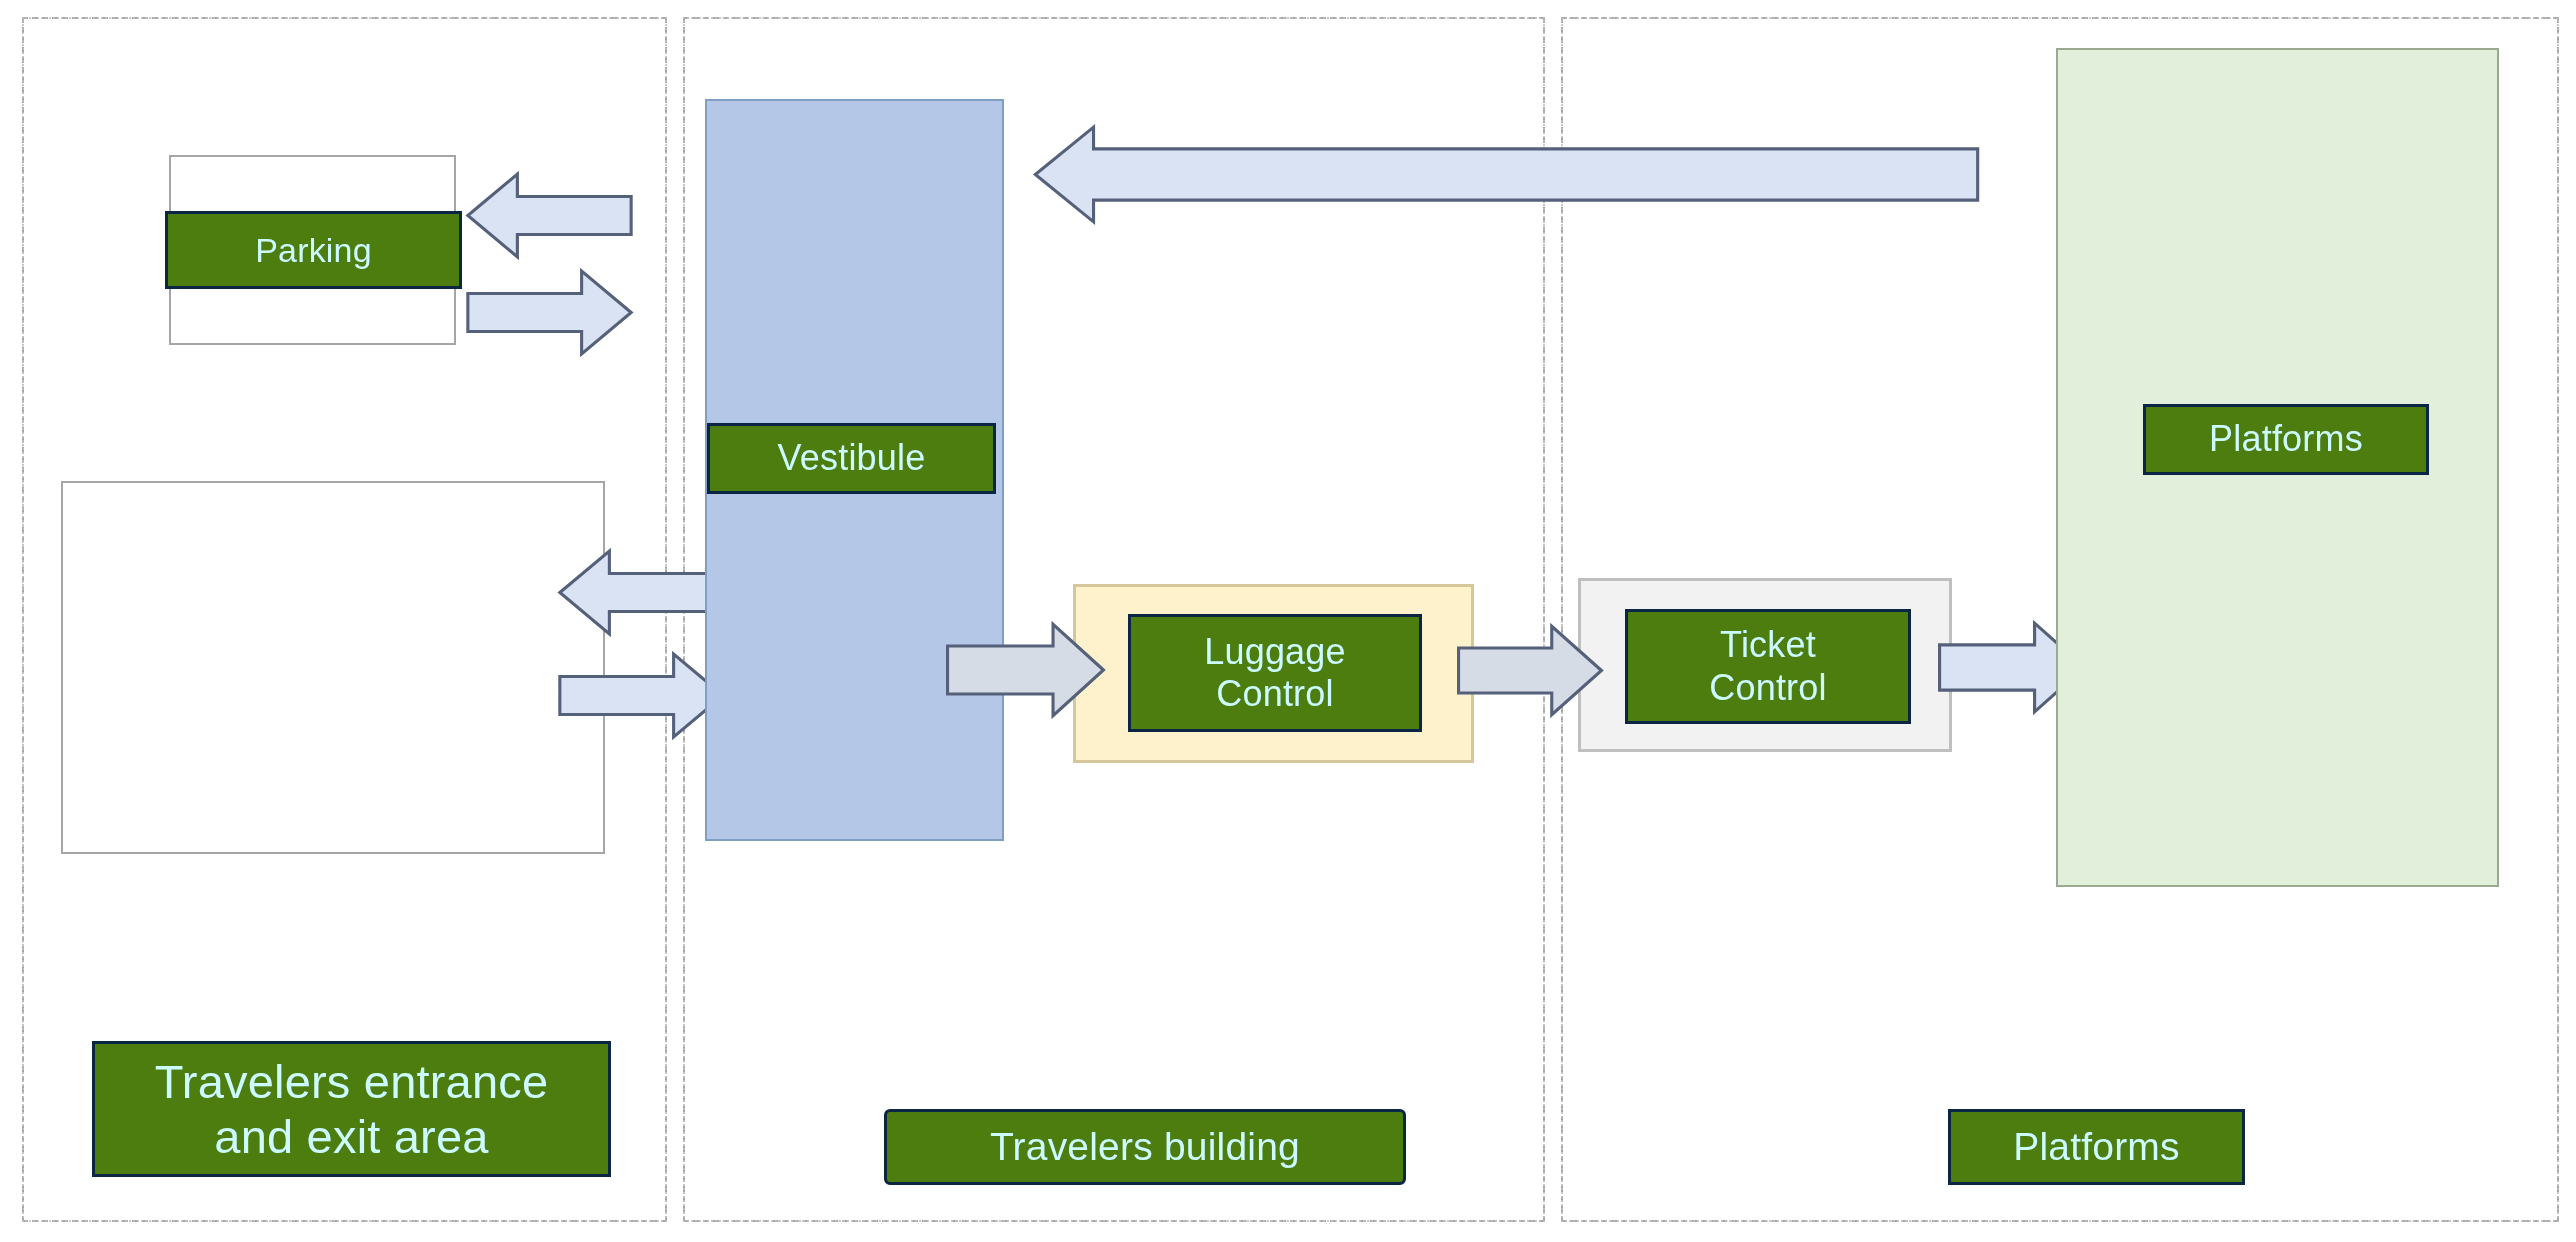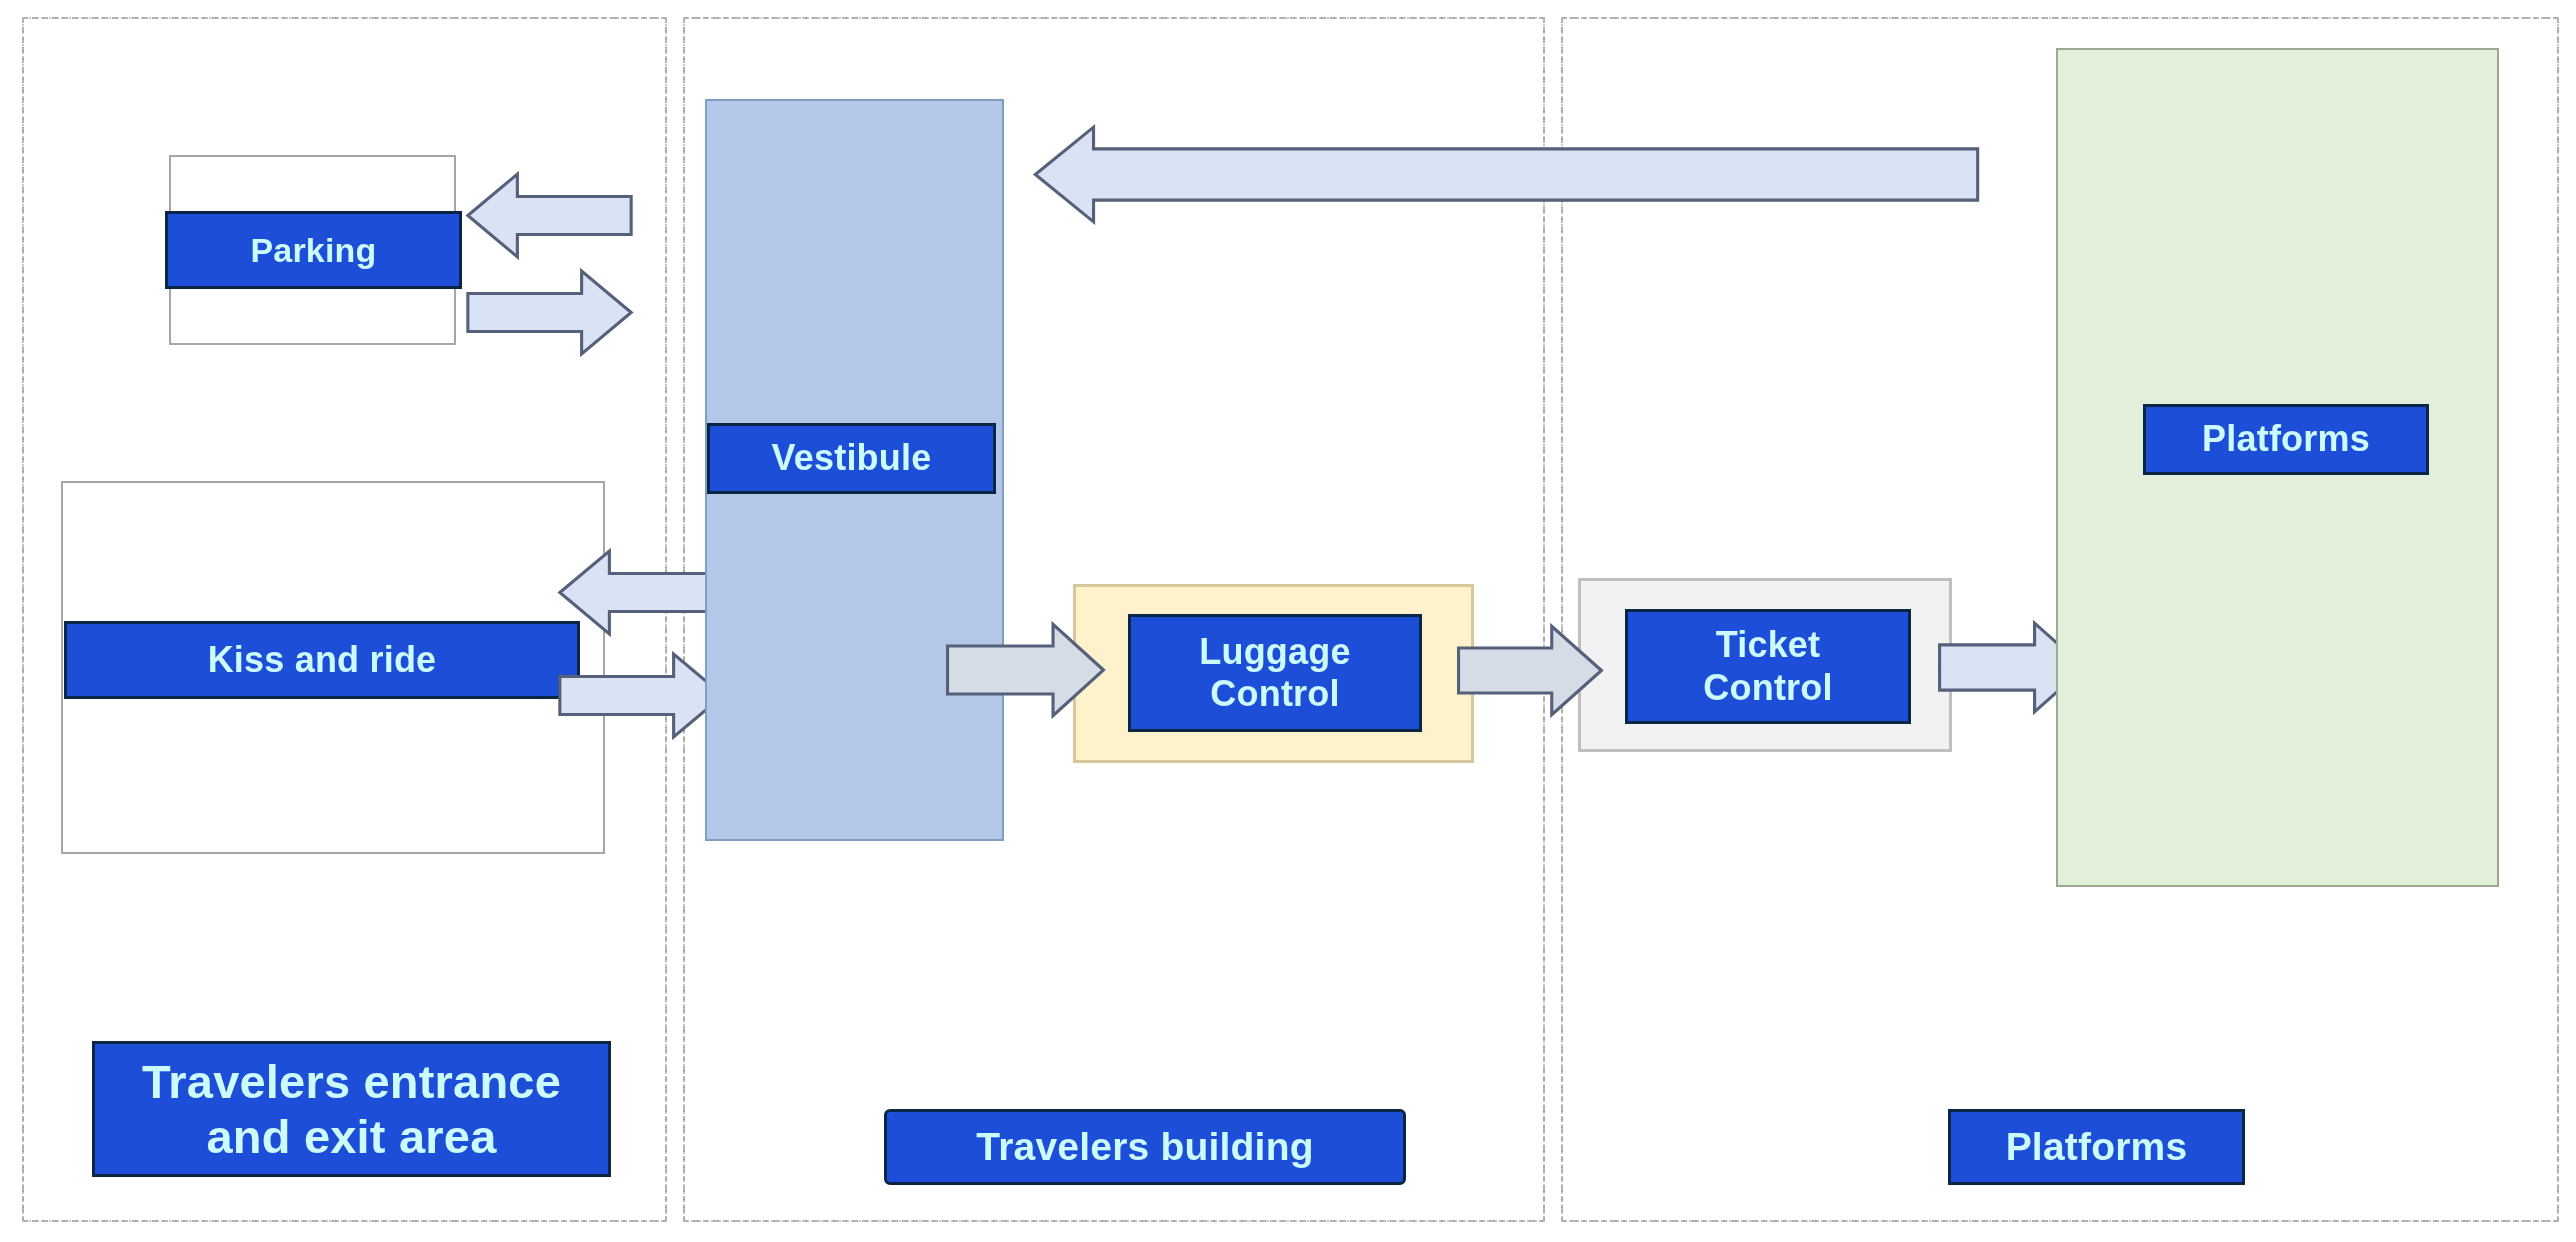--- a/index.html
+++ b/index.html
@@ -58,31 +58,31 @@
   }
   .platform-box {
     background: #e2efda;
     border: 2.3px solid #9aaa90;
   }
 
   
   .tlabel {
     position: absolute;
     box-sizing: border-box;
-    background: #1d4ed8;
+    background: #4d7c0f;
     border: 3.1px solid #0b2545;
     color: #ccfbff;
     display: flex;
     align-items: center;
     justify-content: center;
     text-align: center;
     line-height: 1.18;
     letter-spacing: 0.2px;
     white-space: pre-line;
-    font-weight: 700;
+    font-weight: 400;
   }
 
   
   .arrow {
     position: absolute;
   }
   .arrow svg { display: block; overflow: visible; }
 
   .a-fill-light { fill: #dae3f3; stroke: #55617a; stroke-width: 4; }
   .a-fill-gray  { fill: #d6dce5; stroke: #55617a; stroke-width: 4; }
@@ -107,21 +107,20 @@
     </svg>
   </div>
 
   <div class="arrow" style="left:466px; top:268px; width:167px; height:89px;">
     <svg width="167" height="89" viewBox="0 0 215 115">
       <polygon class="a-fill-light" points="213,57.5 149,4 149,33 2,33 2,82 149,82 149,111"></polygon>
     </svg>
   </div>
 
   <div class="shape plain-box" style="left:61px; top:481px; width:544px; height:373px;"></div>
-  <div class="tlabel" style="left:64px; top:621px; width:516px; height:78px; font-size:36px;">Kiss and ride</div>
 
   <div class="arrow" style="left:558px; top:548px; width:167px; height:89px;">
     <svg width="167" height="89" viewBox="0 0 215 115">
       <polygon class="a-fill-light" points="2,57.5 66,4 66,33 213,33 213,82 66,82 66,111"></polygon>
     </svg>
   </div>
 
   <div class="arrow" style="left:558px; top:651px; width:167px; height:89px;">
     <svg width="167" height="89" viewBox="0 0 215 115">
       <polygon class="a-fill-light" points="213,57.5 149,4 149,33 2,33 2,82 149,82 149,111"></polygon>

